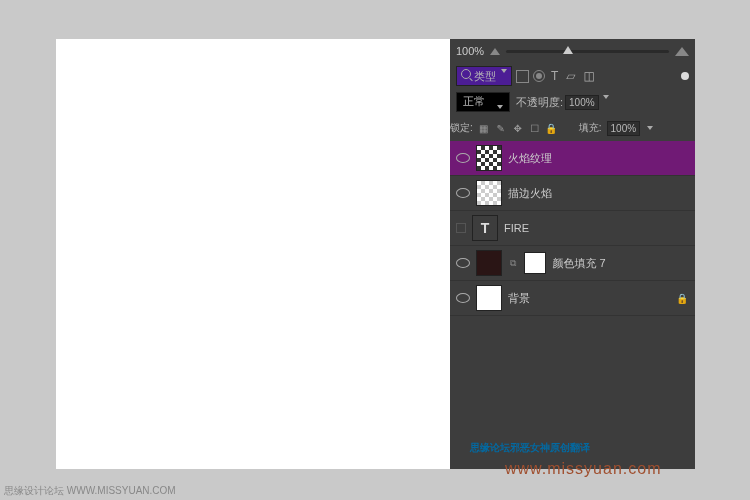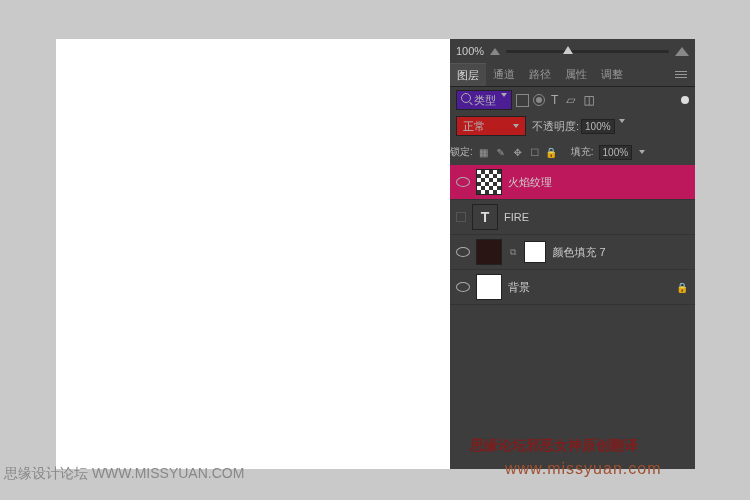--- a/index.html
+++ b/index.html
@@ -22,69 +22,57 @@
 .filter-sel{display:flex;background:#4c1d95;border:1px solid #222;padding:2px 4px;gap:3px;height:20px}
 .search-ico{width:10px;height:10px;border:1px solid #aaa;border-radius:50%;position:relative}
 .search-ico::after{content:"";position:absolute;width:4px;height:1px;background:#aaa;bottom:-2px;right:-3px;transform:rotate(45deg)}
 .chev{width:0;height:0;border-left:3px solid transparent;border-right:3px solid transparent;border-top:4px solid #aaa;margin-left:2px}
 .ico-sq{width:13px;height:13px;border:1px solid #888;display:inline-block}
 .ico-circ{width:12px;height:12px;border:1px solid #888;border-radius:50%;display:inline-block;position:relative}
 .ico-circ::after{content:"";position:absolute;width:6px;height:6px;background:#888;border-radius:50%;top:2px;left:2px}
 .filter-row .ico{color:#aaa;font-size:12px;padding:0 2px}
 .dot{width:8px;height:8px;background:#ddd;border-radius:50%;margin-left:auto}
 .blend-row{display:flex;align-items:center;padding:3px 6px;gap:6px;height:26px}
-.blend-sel{background:#b91c1c;border:1px solid #222;padding:2px 6px;height:20px;display:flex;align-items:center;gap:26px}
+.blend-sel{background:#000000;border:1px solid #222;padding:2px 6px;height:20px;display:flex;align-items:flex-end;gap:10px}
 .opac-box{display:flex;align-items:flex-start;gap:2px}
 .pct-box{background:#2f2f2f;border:1px solid #222;padding:1px 3px;font-size:10px}
 .lock-row{display:flex;align-items:center;padding:3px 0;gap:5px;height:26px;font-size:10px}
 .lock-ico{width:12px;height:12px;display:inline-flex;align-items:center;justify-content:center;color:#999;font-size:10px}
 .layers{flex:1;overflow:auto}
 .layer{display:flex;align-items:center;padding:4px 6px;gap:6px;border-bottom:1px solid #333;min-height:34px}
-.layer.sel{background:#be185d}
+.layer.sel{background:#701a75}
 .eye{width:14px;height:14px;display:flex;align-items:center;justify-content:center}
 .eye-on::before{content:"";width:12px;height:8px;border:1px solid #aaa;border-radius:50%;display:block}
 .eye-off{width:10px;height:10px;border:1px solid #555}
 .thumb{width:26px;height:26px;border:1px solid #222;background:#fff}
 .thumb.tex{background:linear-gradient(45deg,#333 25%,transparent 25%,transparent 75%,#333 75%),linear-gradient(45deg,#333 25%,#fff 25%,#fff 75%,#333 75%);background-size:8px 8px;background-position:0 0,4px 4px}
 .thumb.checker{background:linear-gradient(45deg,#ccc 25%,transparent 25%,transparent 75%,#ccc 75%),linear-gradient(45deg,#ccc 25%,#fff 25%,#fff 75%,#ccc 75%);background-size:8px 8px;background-position:0 0,4px 4px}
 .thumb.txt{background:#3d3d3d;color:#ddd;display:flex;align-items:center;justify-content:center;font-size:14px;font-weight:bold}
 .thumb.dark{background:#2a1515}
 .mask{width:22px;height:22px;background:#fff;border:1px solid #222}
 .link-ico{font-size:9px;color:#888;padding:0 2px}
 .layer-name{font-size:11px;color:#ccc}
 .lock-sm{margin-left:auto;font-size:10px;color:#999}
-.watermark1{position:absolute;bottom:45px;left:470px;color:#7f1d1d;font-size:14px;font-weight:bold}
+.watermark1{position:absolute;bottom:45px;left:470px;color:#0369a1;font-size:10px;font-weight:bold}
 .watermark2{position:absolute;bottom:22px;left:505px;color:#a05030;font-size:16px;letter-spacing:1px}
-.footer{position:absolute;bottom:17px;left:4px;color:#888;font-size:14px}
+.footer{position:absolute;bottom:2px;left:4px;color:#888;font-size:10px}
 </style>
 </head>
 <body>
 
 <div class="workspace">
   <div class="canvas"></div>
   <div class="panel">
     <div class="zoom-row">
       <span class="zoom-val">100%</span>
       <span class="zoom-tri"></span>
       <div class="slider">
           <div class="slider-thumb"></div>
         </div>
       <span class="zoom-tri-lg"></span>
-    </div>
-    <div class="tabs">
-      <div class="tab active">图层</div>
-      <div class="tab">通道</div>
-      <div class="tab">路径</div>
-      <div class="tab">属性</div>
-      <div class="tab">调整</div>
-      <div class="menu-ico">
-          <span></span>
-          <span></span>
-          <span></span>
-        </div>
     </div>
     <div class="filter-row">
       <div class="filter-sel">
         <span class="search-ico"></span>
         <span>类型</span>
         <span class="chev"></span>
       </div>
       <span class="ico-sq"></span>
       <span class="ico-circ"></span>
       <span class="ico">T</span>
@@ -103,29 +91,34 @@
         <span class="chev"></span>
       </div>
     </div>
     <div class="lock-row">
       <span>锁定:</span>
       <span class="lock-ico">▦</span>
       <span class="lock-ico">✎</span>
       <span class="lock-ico">✥</span>
       <span class="lock-ico">☐</span>
       <span class="lock-ico">🔒</span>
-      <span style="margin-left:8px">填充:</span>
+      <span style="margin-left:16px">填充:</span>
       <span class="pct-box">100%</span>
       <span class="chev"></span>
     </div>
     <div class="layers">
       <div class="layer sel">
         <span class="eye eye-on"></span>
         <span class="thumb tex"></span>
         <span class="layer-name">火焰纹理</span>
+      </div>
+      <div class="layer">
+        <span class="eye eye-on"></span>
+        <span class="thumb checker"></span>
+        <span class="layer-name">描边火焰</span>
       </div>
       <div class="layer">
         <span class="eye-off"></span>
         <span class="thumb txt">T</span>
         <span class="layer-name">FIRE</span>
       </div>
       <div class="layer">
         <span class="eye eye-on"></span>
         <span class="thumb dark"></span>
         <span class="link-ico">⧉</span>

